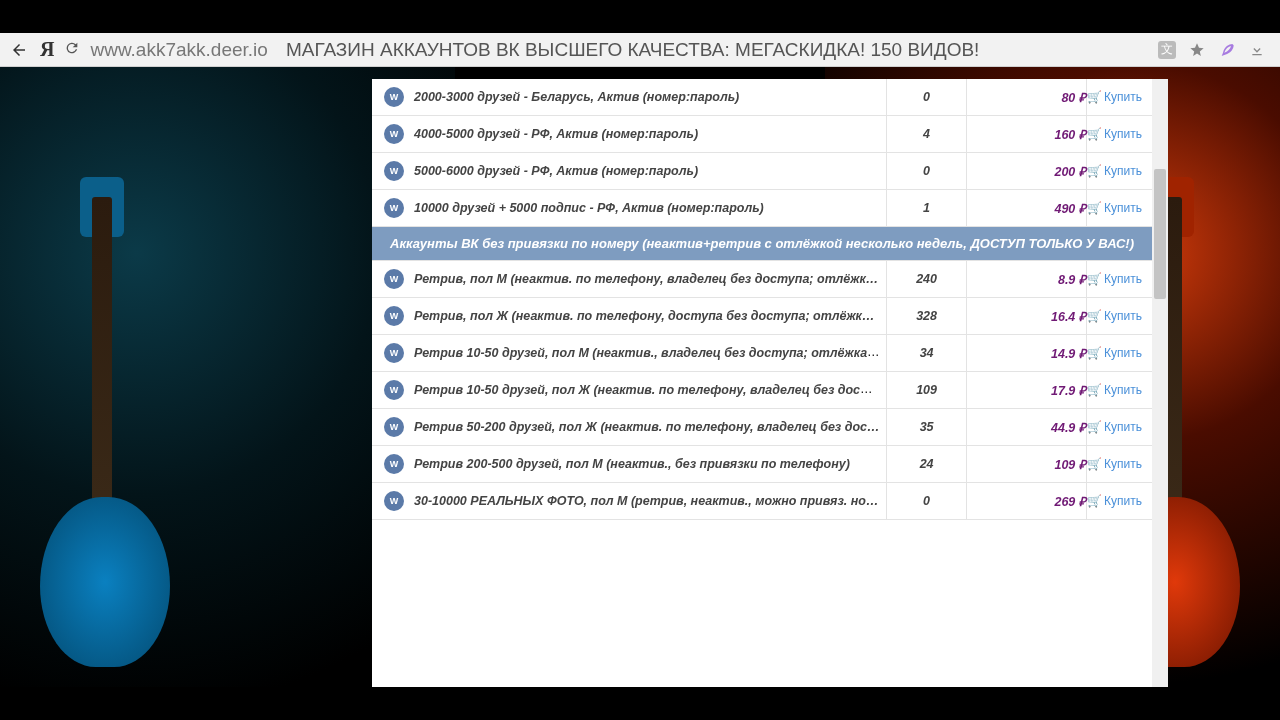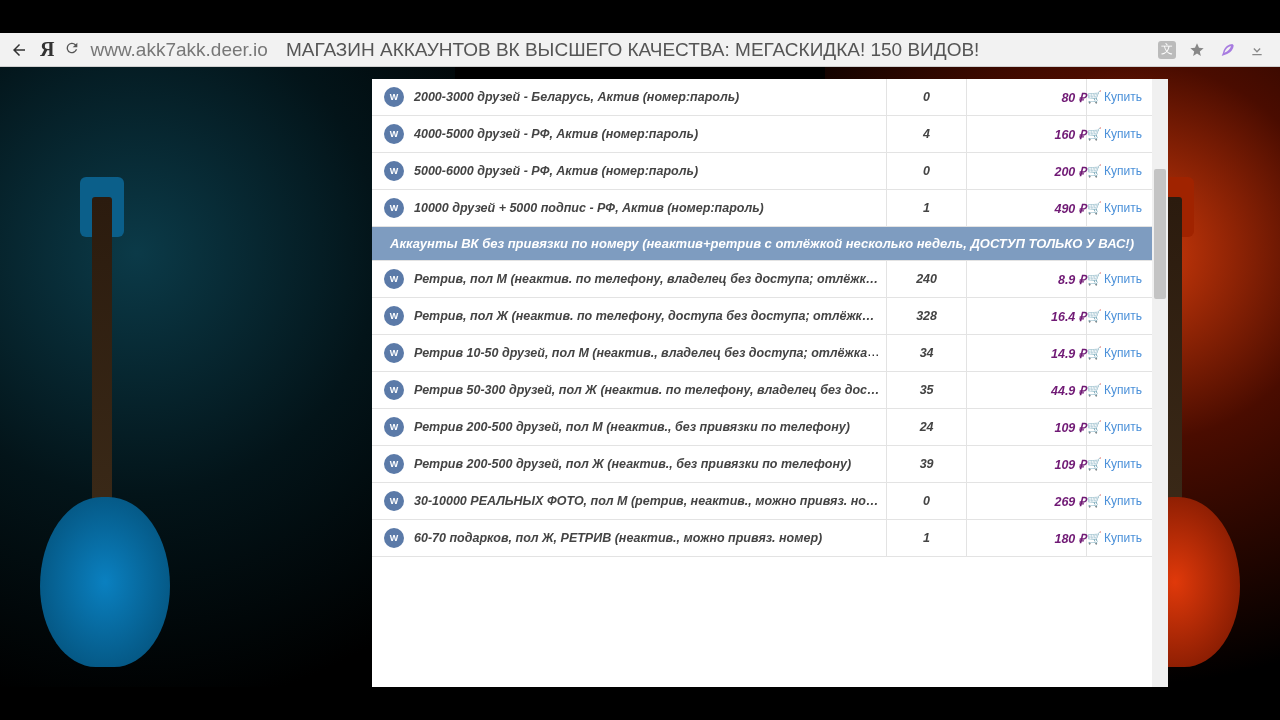--- a/index.html
+++ b/index.html
@@ -149,47 +149,41 @@
     <td class="c-price col-div-1"><span>16.4</span> <span>₽</span></td>
     <td class="c-buy col-div-1"><span class="buy-link"><span class="cart">🛒</span><span>Купить</span></span></td>
   </tr>
             <tr>
     <td class="c-name"><span class="vk-icon">W</span><span class="txt">Ретрив 10-50 друзей, пол М (неактив., владелец без доступа; отлёжка …</span></td>
     <td class="c-qty col-div-1">34</td>
     <td class="c-price col-div-1"><span>14.9</span> <span>₽</span></td>
     <td class="c-buy col-div-1"><span class="buy-link"><span class="cart">🛒</span><span>Купить</span></span></td>
   </tr>
             <tr>
-    <td class="c-name"><span class="vk-icon">W</span><span class="txt">Ретрив 50-300 друзей, пол Ж (неактив. по телефону, владелец без дос…</span></td>
+    <td class="c-name"><span class="vk-icon">W</span><span class="txt">Ретрив 10-50 друзей, пол Ж (неактив. по телефону, владелец без дост…</span></td>
+    <td class="c-qty col-div-1">109</td>
+    <td class="c-price col-div-1"><span>17.9</span> <span>₽</span></td>
+    <td class="c-buy col-div-1"><span class="buy-link"><span class="cart">🛒</span><span>Купить</span></span></td>
+  </tr>
+            <tr>
+    <td class="c-name"><span class="vk-icon">W</span><span class="txt">Ретрив 50-200 друзей, пол Ж (неактив. по телефону, владелец без дос…</span></td>
     <td class="c-qty col-div-1">35</td>
     <td class="c-price col-div-1"><span>44.9</span> <span>₽</span></td>
     <td class="c-buy col-div-1"><span class="buy-link"><span class="cart">🛒</span><span>Купить</span></span></td>
   </tr>
             <tr>
     <td class="c-name"><span class="vk-icon">W</span><span class="txt">Ретрив 200-500 друзей, пол М (неактив., без привязки по телефону)</span></td>
     <td class="c-qty col-div-1">24</td>
     <td class="c-price col-div-1"><span>109</span> <span>₽</span></td>
     <td class="c-buy col-div-1"><span class="buy-link"><span class="cart">🛒</span><span>Купить</span></span></td>
   </tr>
             <tr>
-    <td class="c-name"><span class="vk-icon">W</span><span class="txt">Ретрив 200-500 друзей, пол Ж (неактив., без привязки по телефону)</span></td>
-    <td class="c-qty col-div-1">39</td>
-    <td class="c-price col-div-1"><span>109</span> <span>₽</span></td>
-    <td class="c-buy col-div-1"><span class="buy-link"><span class="cart">🛒</span><span>Купить</span></span></td>
-  </tr>
-            <tr>
     <td class="c-name"><span class="vk-icon">W</span><span class="txt">30-10000 РЕАЛЬНЫХ ФОТО, пол М (ретрив, неактив., можно привяз. но…</span></td>
     <td class="c-qty col-div-1">0</td>
     <td class="c-price col-div-1"><span>269</span> <span>₽</span></td>
-    <td class="c-buy col-div-1"><span class="buy-link"><span class="cart">🛒</span><span>Купить</span></span></td>
-  </tr>
-            <tr>
-    <td class="c-name"><span class="vk-icon">W</span><span class="txt">60-70 подарков, пол Ж, РЕТРИВ (неактив., можно привяз. номер)</span></td>
-    <td class="c-qty col-div-1">1</td>
-    <td class="c-price col-div-1"><span>180</span> <span>₽</span></td>
     <td class="c-buy col-div-1"><span class="buy-link"><span class="cart">🛒</span><span>Купить</span></span></td>
   </tr>
           </tbody>
       </table>
     </div>
     <div class="scrollbar">
       <div class="thumb"></div>
     </div>
   </div>
 </div>

